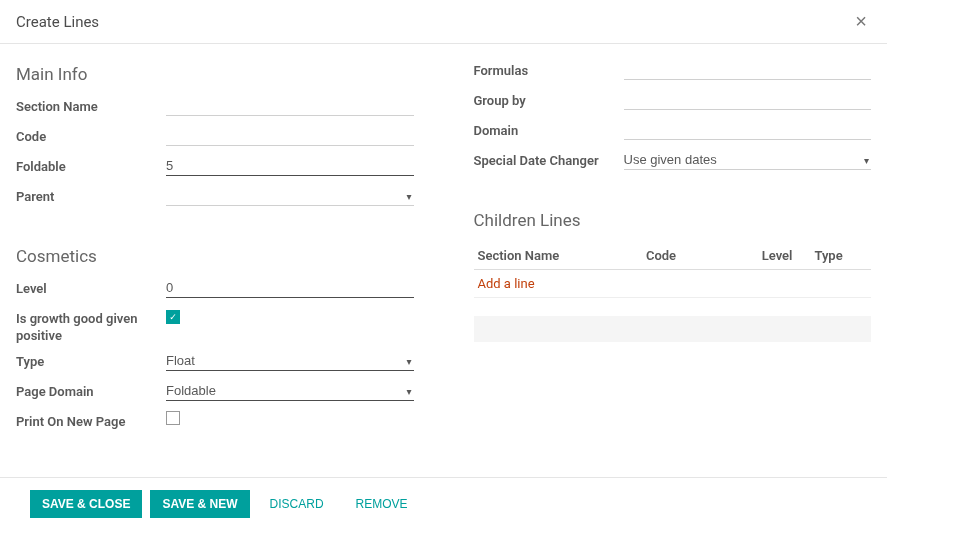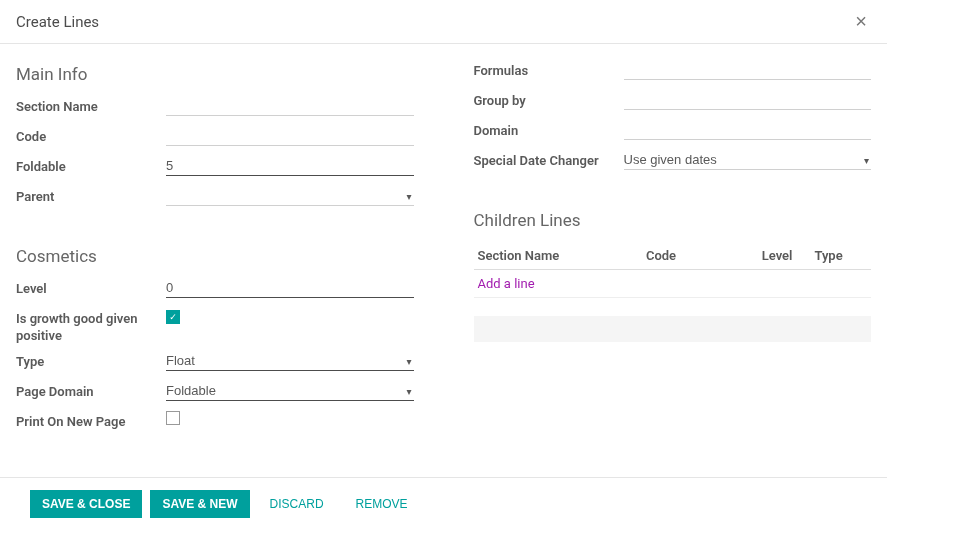--- a/index.html
+++ b/index.html
@@ -22,21 +22,21 @@
     .checkbox { width: 14px; height: 14px; background: #00a09d; display: inline-flex; align-items: center; justify-content: center; color: #fff; font-size: 9px; cursor: pointer; }
     .checkbox-empty { width: 14px; height: 14px; border: 1px solid #999; display: inline-block; cursor: pointer; }
     .table { margin-top: 4px; }
     .table-header { display: flex; border-bottom: 1px solid #ddd; padding: 6px 4px; }
     .th { font-size: 13px; font-weight: 600; color: #595959; }
     .th-name { flex: 1.6; }
     .th-code { flex: 1.1; }
     .th-level { flex: 0.5; }
     .th-type { flex: 0.5; }
     .table-row { padding: 6px 4px; border-bottom: 1px solid #eee; }
-    .add-link { color: #a21caf; cursor: pointer; margin-top: 28px; }
+    .add-link { color: #c2410c; cursor: pointer; margin-top: 28px; }
     .table-footer { height: 26px; background: #f5f5f5; margin-top: 18px; }
     .modal-footer { border-top: 1px solid #e5e5e5; padding: 12px 30px; display: flex; align-items: center; gap: 8px; margin-top: 20px; }
     .btn-primary { background: #00a09d; color: #fff; border: none; padding: 7px 12px; font-size: 12px; font-weight: 600; cursor: pointer; text-transform: uppercase; }
     .btn-link { background: none; border: none; color: #00a09d; padding: 7px 12px; font-size: 12px; font-weight: 400; cursor: pointer; text-transform: uppercase; }
   </style>
 </head>
 <body>
 
 <div class="modal">
 

